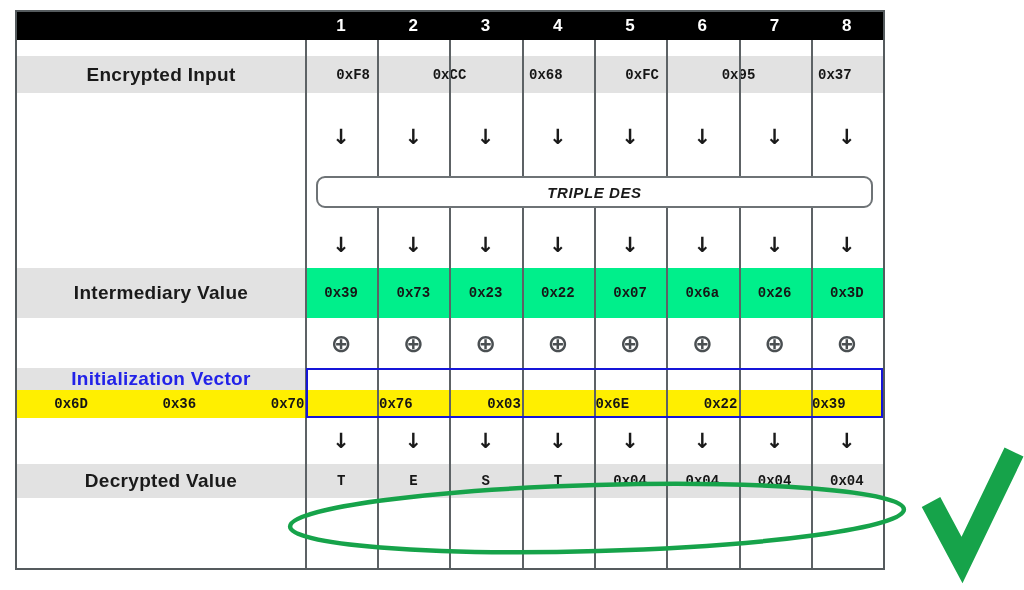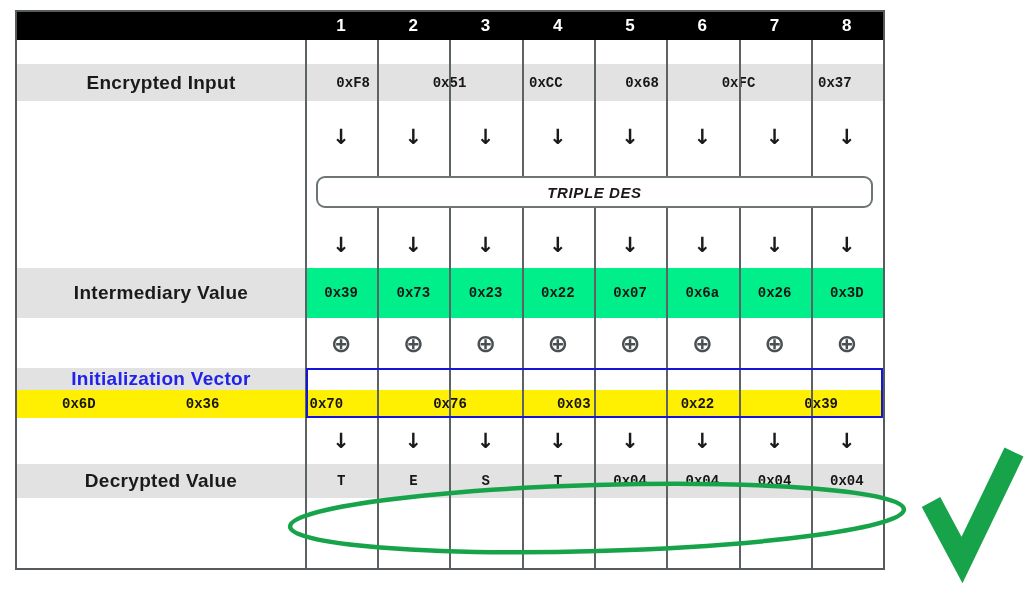--- a/index.html
+++ b/index.html
@@ -161,30 +161,30 @@
           <div class="cell"></div>
           <div class="cell"></div>
           <div class="cell"></div>
           <div class="cell"></div>
           <div class="cell"></div>
           <div class="cell"></div>
           <div class="cell"></div>
         </div>
       </div>
 
-      <div class="row shaded" style="top:24px;height:37px;">
+      <div class="row shaded" style="top:16px;height:37px;">
         <div class="lbl">
           <span class="lbl-text">Encrypted Input</span>
         </div>
         <div class="cells">
           <div class="cell">0xF8</div>
-          <div class="cell">0x51</div>
           <div class="cell">0xCC</div>
           <div class="cell">0x68</div>
           <div class="cell">0xFC</div>
+          <div class="cell">0x95</div>
           <div class="cell">0x37</div>
         </div>
       </div>
 
       <div class="row plain" style="top:74px;height:46px;">
         <div class="lbl">
           <span class="lbl-text"></span>
         </div>
         <div class="cells">
           <div class="cell arrow">↓</div>
@@ -265,20 +265,21 @@
       <div class="row shaded" style="top:328px;height:50px;flex-direction:column;">
         <div class="lbl">
           <span class="lbl-text blue">Initialization Vector</span>
         </div>
         <div class="cells">
           <div class="cell yellow-cell">0x6D</div>
           <div class="cell yellow-cell">0x36</div>
           <div class="cell yellow-cell">0x70</div>
           <div class="cell yellow-cell">0x76</div>
           <div class="cell yellow-cell">0x03</div>
+          <div class="cell yellow-cell">0x6E</div>
           <div class="cell yellow-cell">0x22</div>
           <div class="cell yellow-cell">0x39</div>
         </div>
       </div>
 
       <div class="row plain" style="top:378px;height:46px;">
         <div class="lbl">
           <span class="lbl-text"></span>
         </div>
         <div class="cells">

